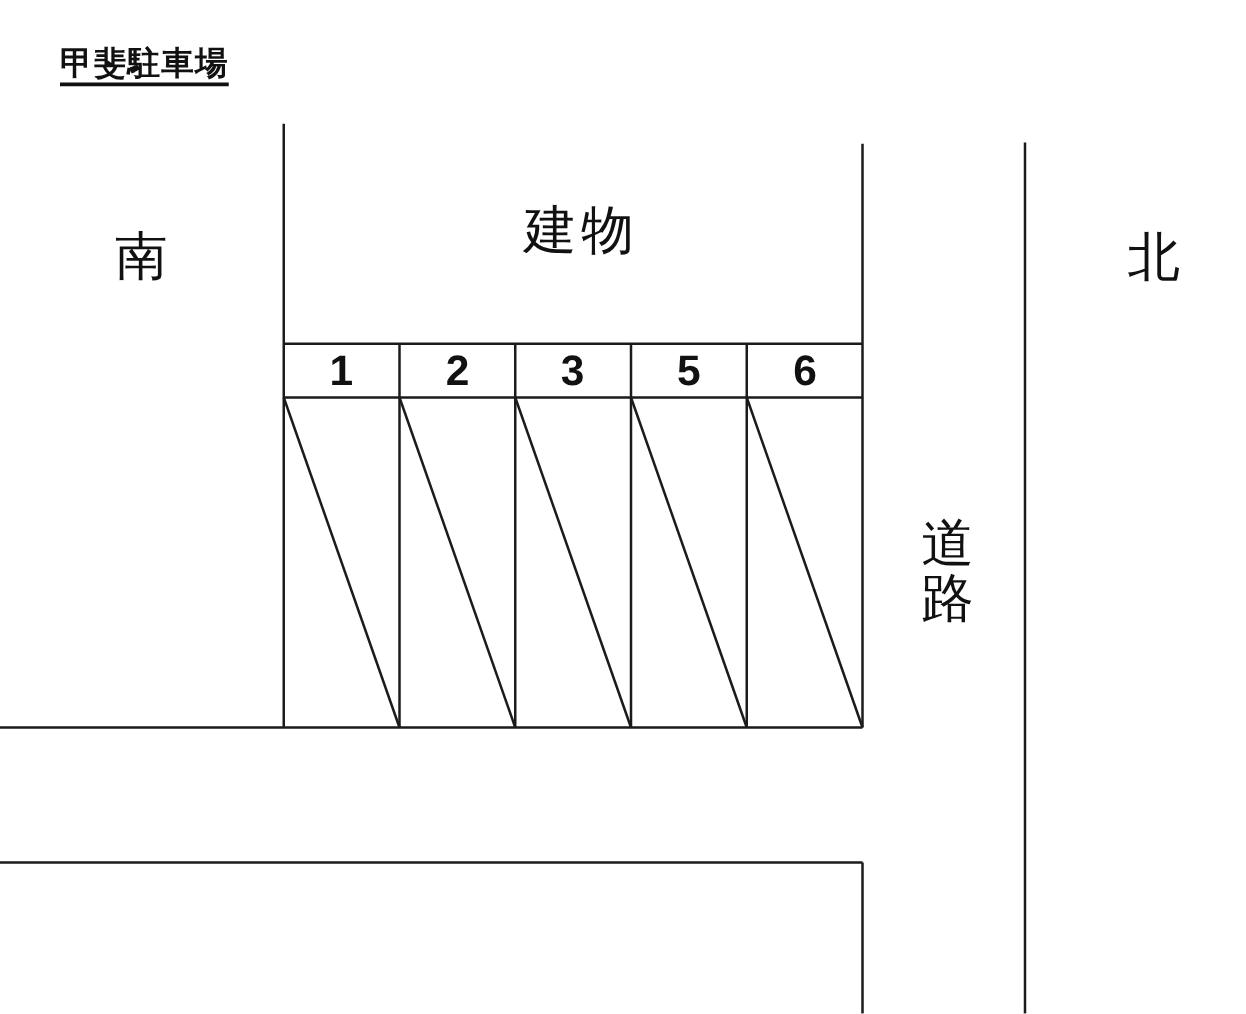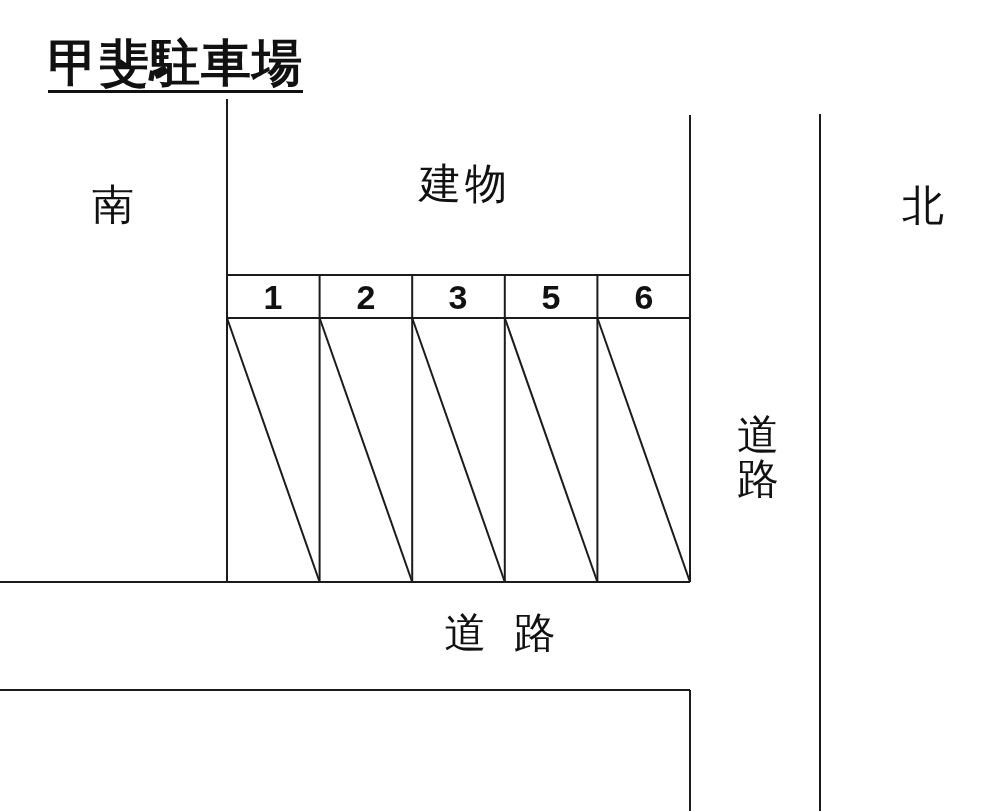--- a/index.html
+++ b/index.html
@@ -26,21 +26,21 @@
     width: 997px; height: 811px;
   }
   .lines-svg line {
     stroke: var(--line);
     stroke-width: 2;
   }
   .diagram-title {
     position: absolute;
     left: 48px;
     top: 38px;
-    font-size: 50px;
+    font-size: 26px;
     font-weight: bold;
     letter-spacing: 1px;
     border-bottom: 3px solid var(--text);
     padding-bottom: 2px;
     line-height: 1.0;
     white-space: nowrap;
   }
   .label {
     position: absolute;
     font-size: 42px;
@@ -107,21 +107,20 @@
     <line x1="0" y1="690" x2="690" y2="690"></line>
     <line x1="690" y1="690" x2="690" y2="811"></line>
   </svg>
 
   <div class="diagram-title">甲斐駐車場</div>
 
   <div class="label south-label">南</div>
   <div class="label building-label">建物</div>
   <div class="label north-label">北</div>
   <div class="label road-right-label">道路</div>
-  <div class="label road-bottom-label">道 路</div>
 
   <div class="stall-number n1">1</div>
   <div class="stall-number n2">2</div>
   <div class="stall-number n3">3</div>
   <div class="stall-number n4">5</div>
   <div class="stall-number n5">6</div>
 
 </div>
 
 </body></html>

